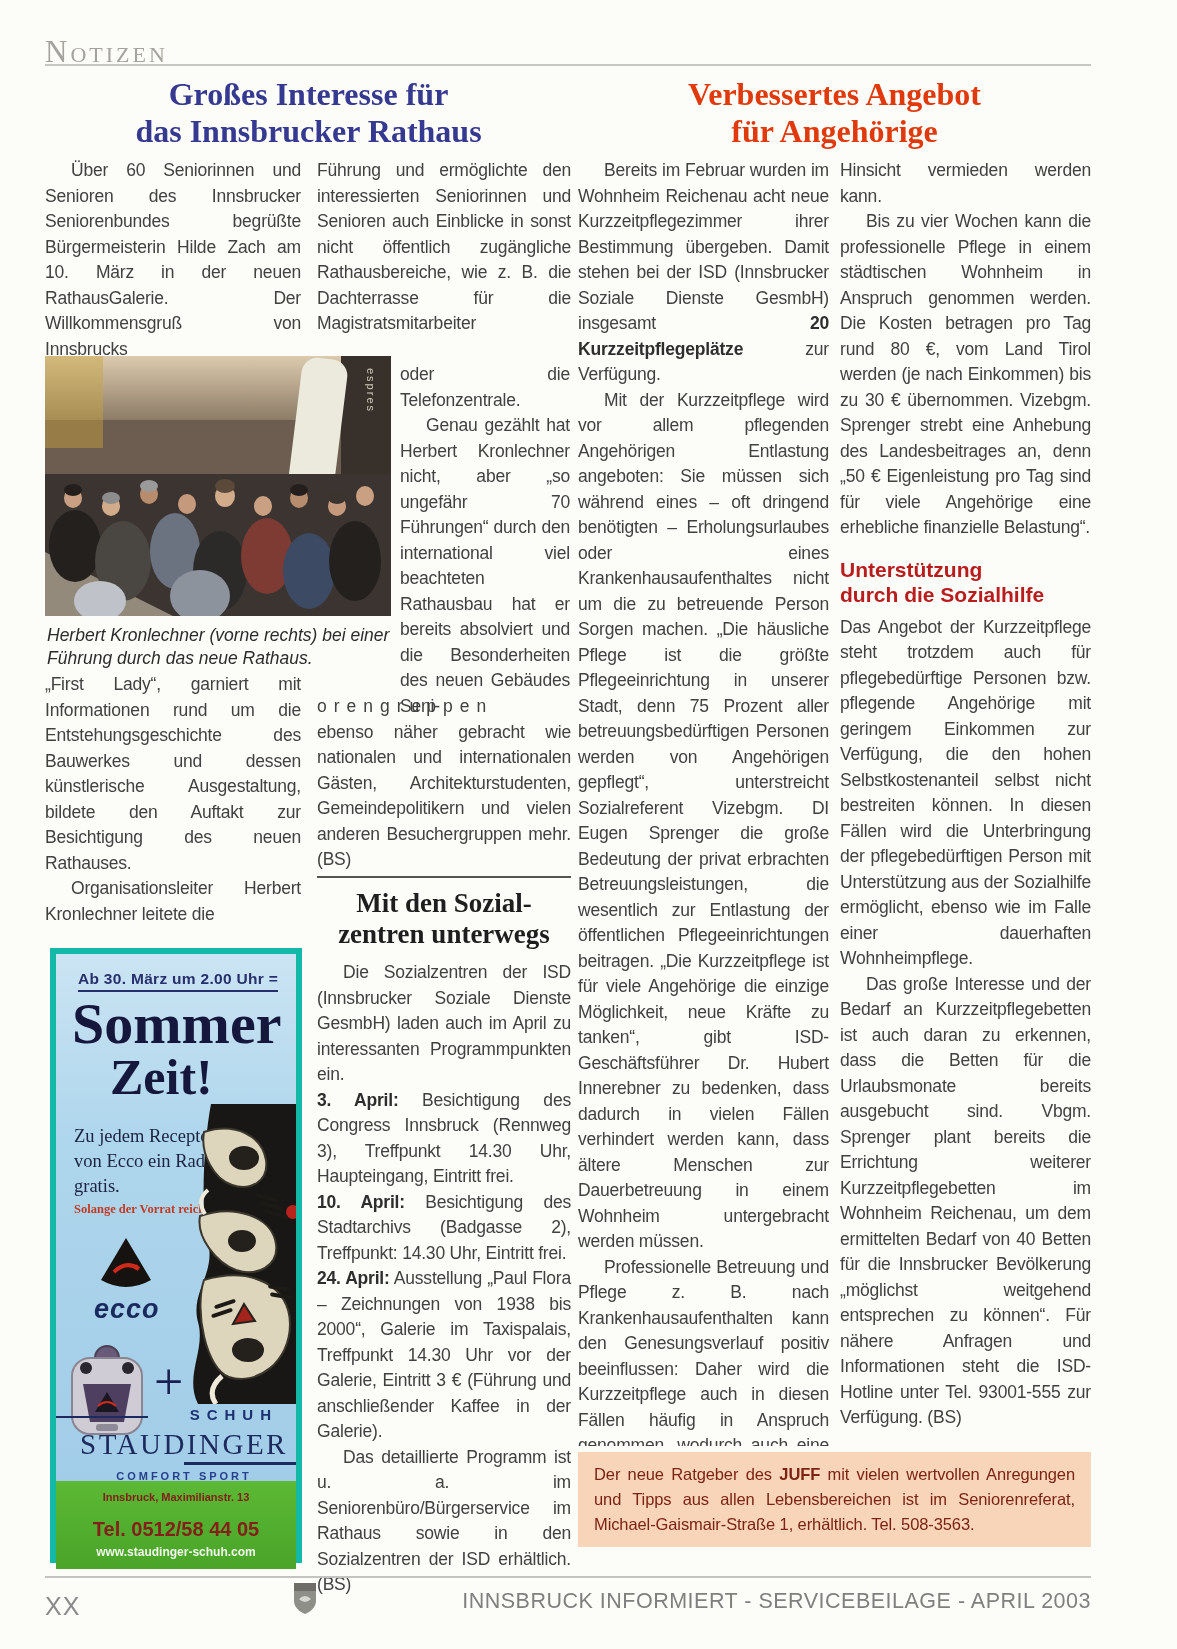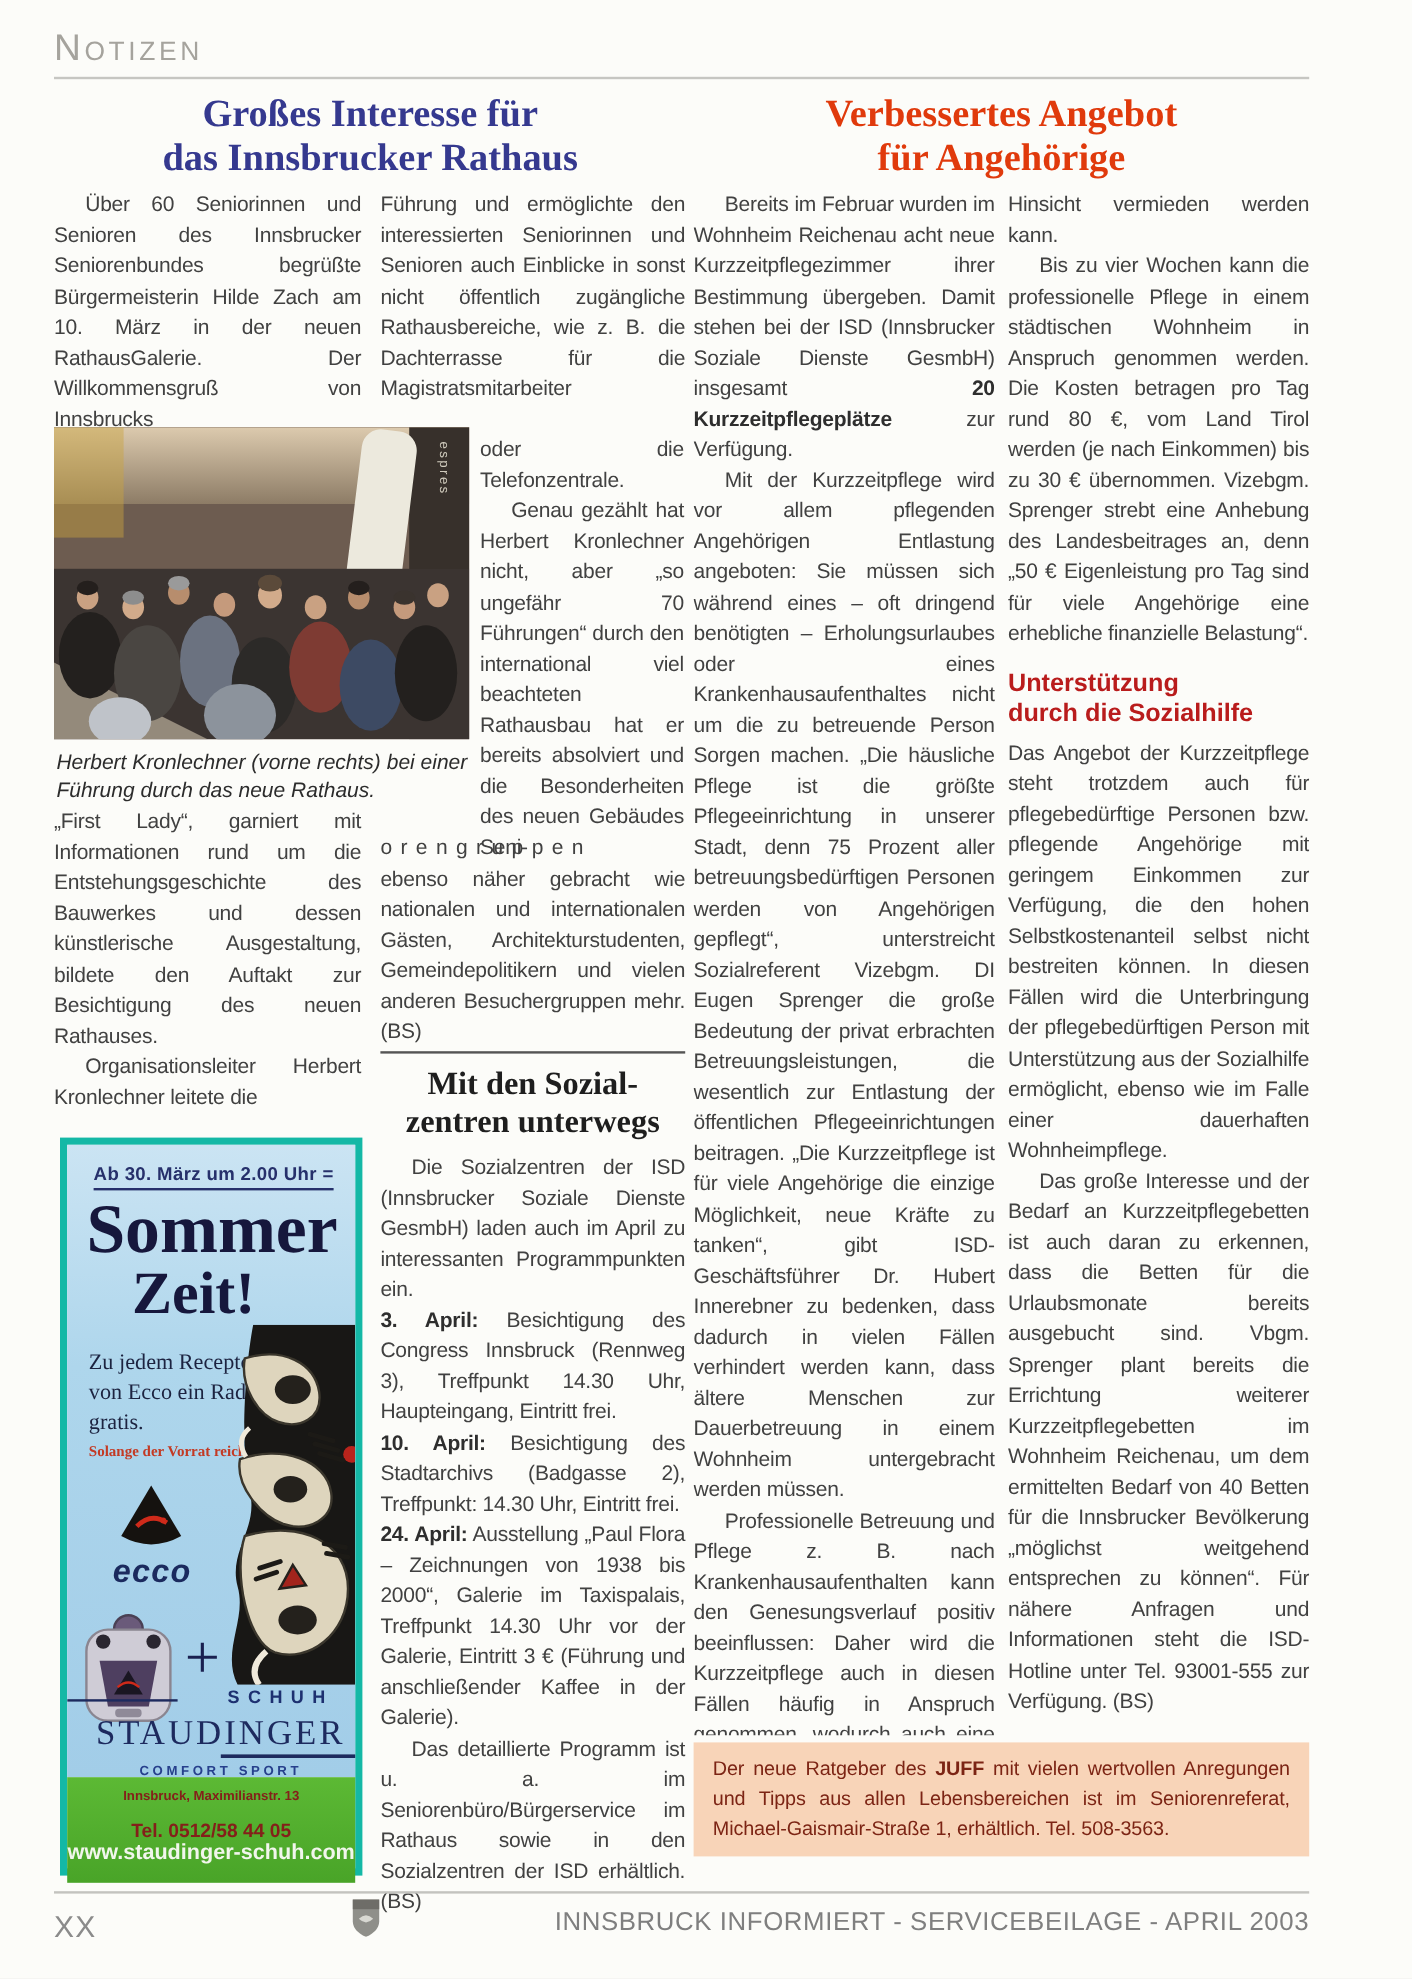--- a/index.html
+++ b/index.html
@@ -16,21 +16,21 @@
   .headline{font-family:"Liberation Serif",serif;font-weight:bold;text-align:center;}
   .hl-blue{color:#35398f;font-size:32px;line-height:37px;}
   .hl-orange{color:#e03a0c;font-size:32px;line-height:37px;}
   .hl-black{color:#1e1e1e;font-size:27px;line-height:31px;margin:6px 0 10px 0;}
   .subhead-red{color:#b91c1c;font-weight:bold;font-size:21px;line-height:25px;margin:16px 0 8px 0;}
   .caption{font-style:italic;font-size:17.5px;line-height:23px;color:#2c2c2c;text-align:left;}
   .divider{border-top:2px solid #555;width:100%;height:0;margin:0 0 10px 0;}
   .spaced{letter-spacing:7px;text-align:left;}
 
   
-  .notizen{left:45px;top:22px;font-family:Liberation Sans, sans-serif;font-variant:small-caps;
+  .notizen{left:45px;top:34px;font-family:Liberation Serif, serif;font-variant:small-caps;
            font-size:31px;color:#a5a39d;letter-spacing:3px;}
   .top-rule{left:45px;top:64px;width:1046px;height:2px;background:#c6c6c2;}
   .foot-rule{left:45px;top:1576px;width:1046px;height:2px;background:#c3c3bf;}
   .page-num{left:45px;top:1592px;font-size:25px;color:#8b8b8b;letter-spacing:1px;}
   .issue{right:86px;top:1589px;font-size:21.5px;color:#7f7f7f;letter-spacing:0.5px;}
   .crest{left:292px;top:1581px;}
 
   
   .t-rathaus{left:45px;top:76px;width:527px;}
   .c1a{left:45px;top:158px;width:256px;}
@@ -72,22 +72,22 @@
   .ad-schuh{position:absolute;right:18px;top:452px;font-size:15px;font-weight:bold;letter-spacing:7px;color:#1d3070;}
   .ad-line-l{position:absolute;left:0;top:462px;width:92px;height:2px;background:#1d2a5e;}
   .ad-staud{position:absolute;left:10px;top:474px;width:236px;font-family:"Liberation Serif",serif;
             font-size:29px;letter-spacing:2.5px;color:#1d2a5e;text-align:center;}
   .ad-line-r{position:absolute;left:128px;top:508px;width:124px;height:3px;background:#1d2a5e;}
   .ad-comfort{position:absolute;left:10px;top:516px;width:236px;font-size:11px;font-weight:bold;
               letter-spacing:3px;color:#27408c;text-align:center;}
   .ad-green{position:absolute;left:0;top:527px;width:100%;height:88px;
             background:linear-gradient(180deg,#5cb934,#49a428);text-align:center;}
   .ad-addr{position:absolute;left:0;top:10px;width:100%;font-size:11px;font-weight:bold;color:#84201a;}
-  .ad-phone{position:absolute;left:0;top:37px;width:100%;font-size:16px;font-weight:bold;color:#84201a;}
-  .ad-web{position:absolute;left:0;top:52px;width:100%;font-size:18px;font-weight:bold;color:#f1f6ec;}
+  .ad-phone{position:absolute;left:0;top:37px;width:100%;font-size:20px;font-weight:bold;color:#84201a;}
+  .ad-web{position:absolute;left:0;top:64px;width:100%;font-size:12px;font-weight:bold;color:#f1f6ec;}
 </style>
 </head>
 <body>
 
 <div class="page">
 
   <div class="abs notizen">Notizen</div>
   <div class="abs top-rule"></div>
 
   <div class="abs t-rathaus headline hl-blue">

